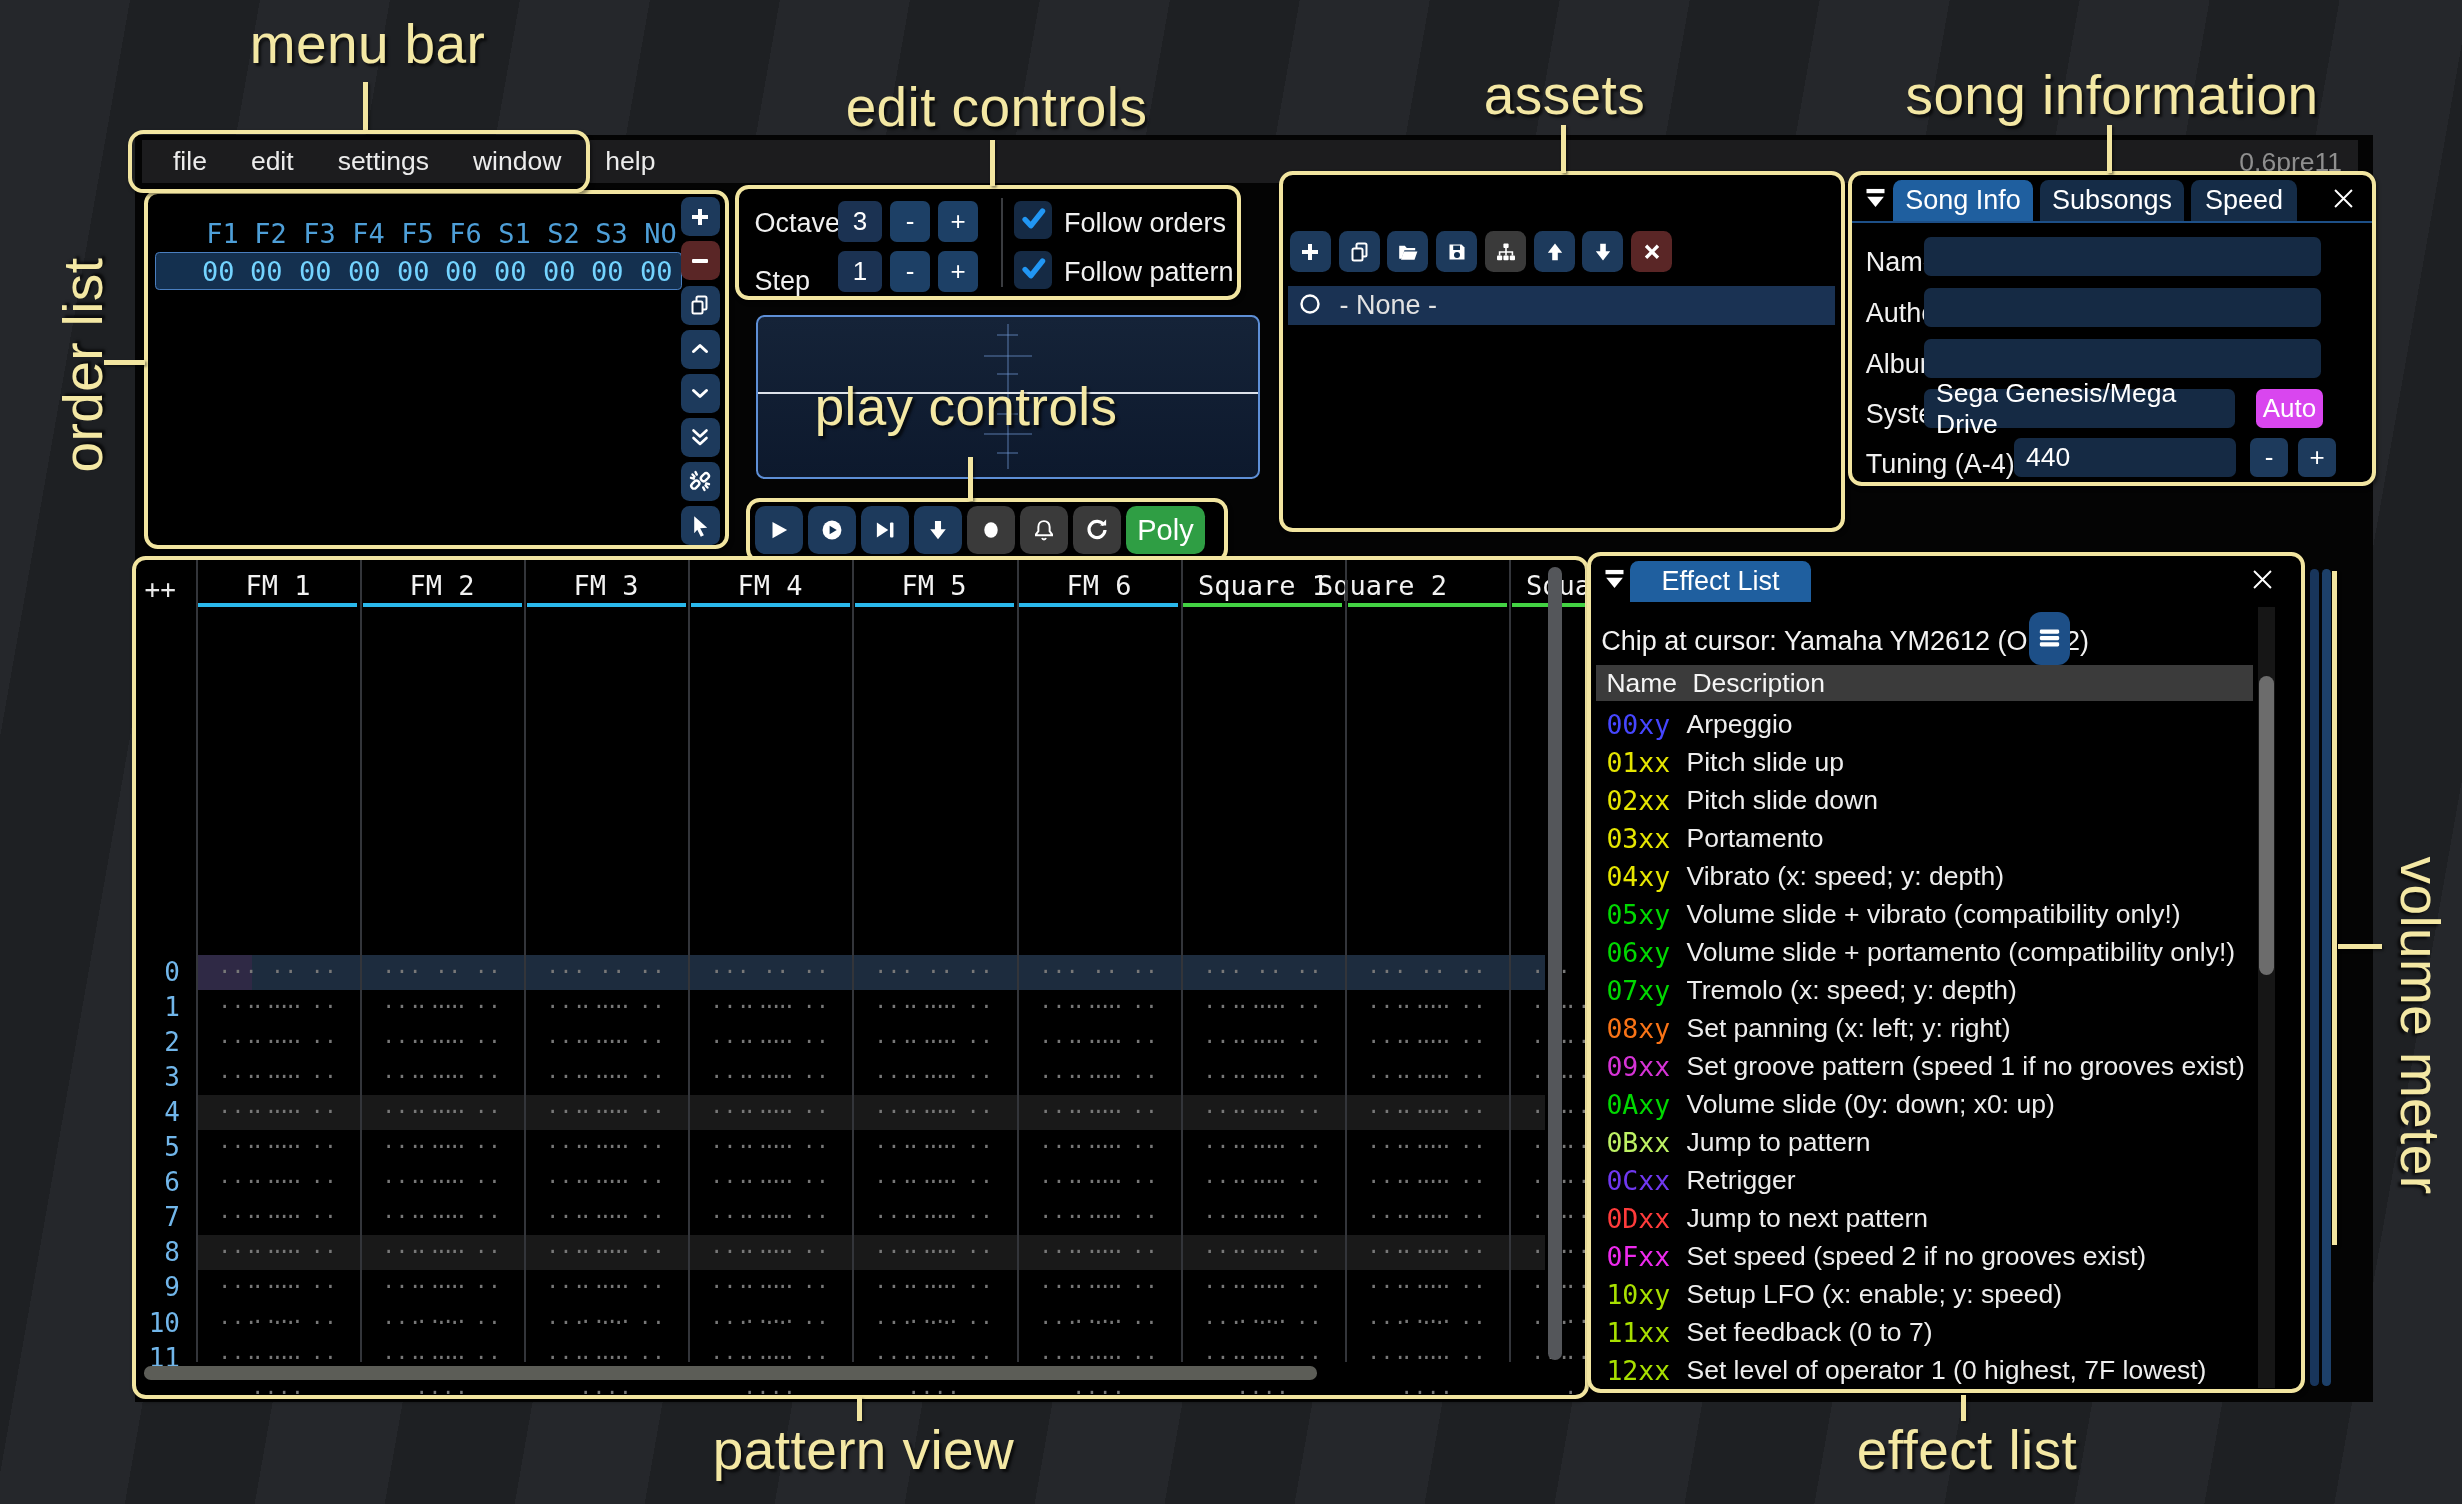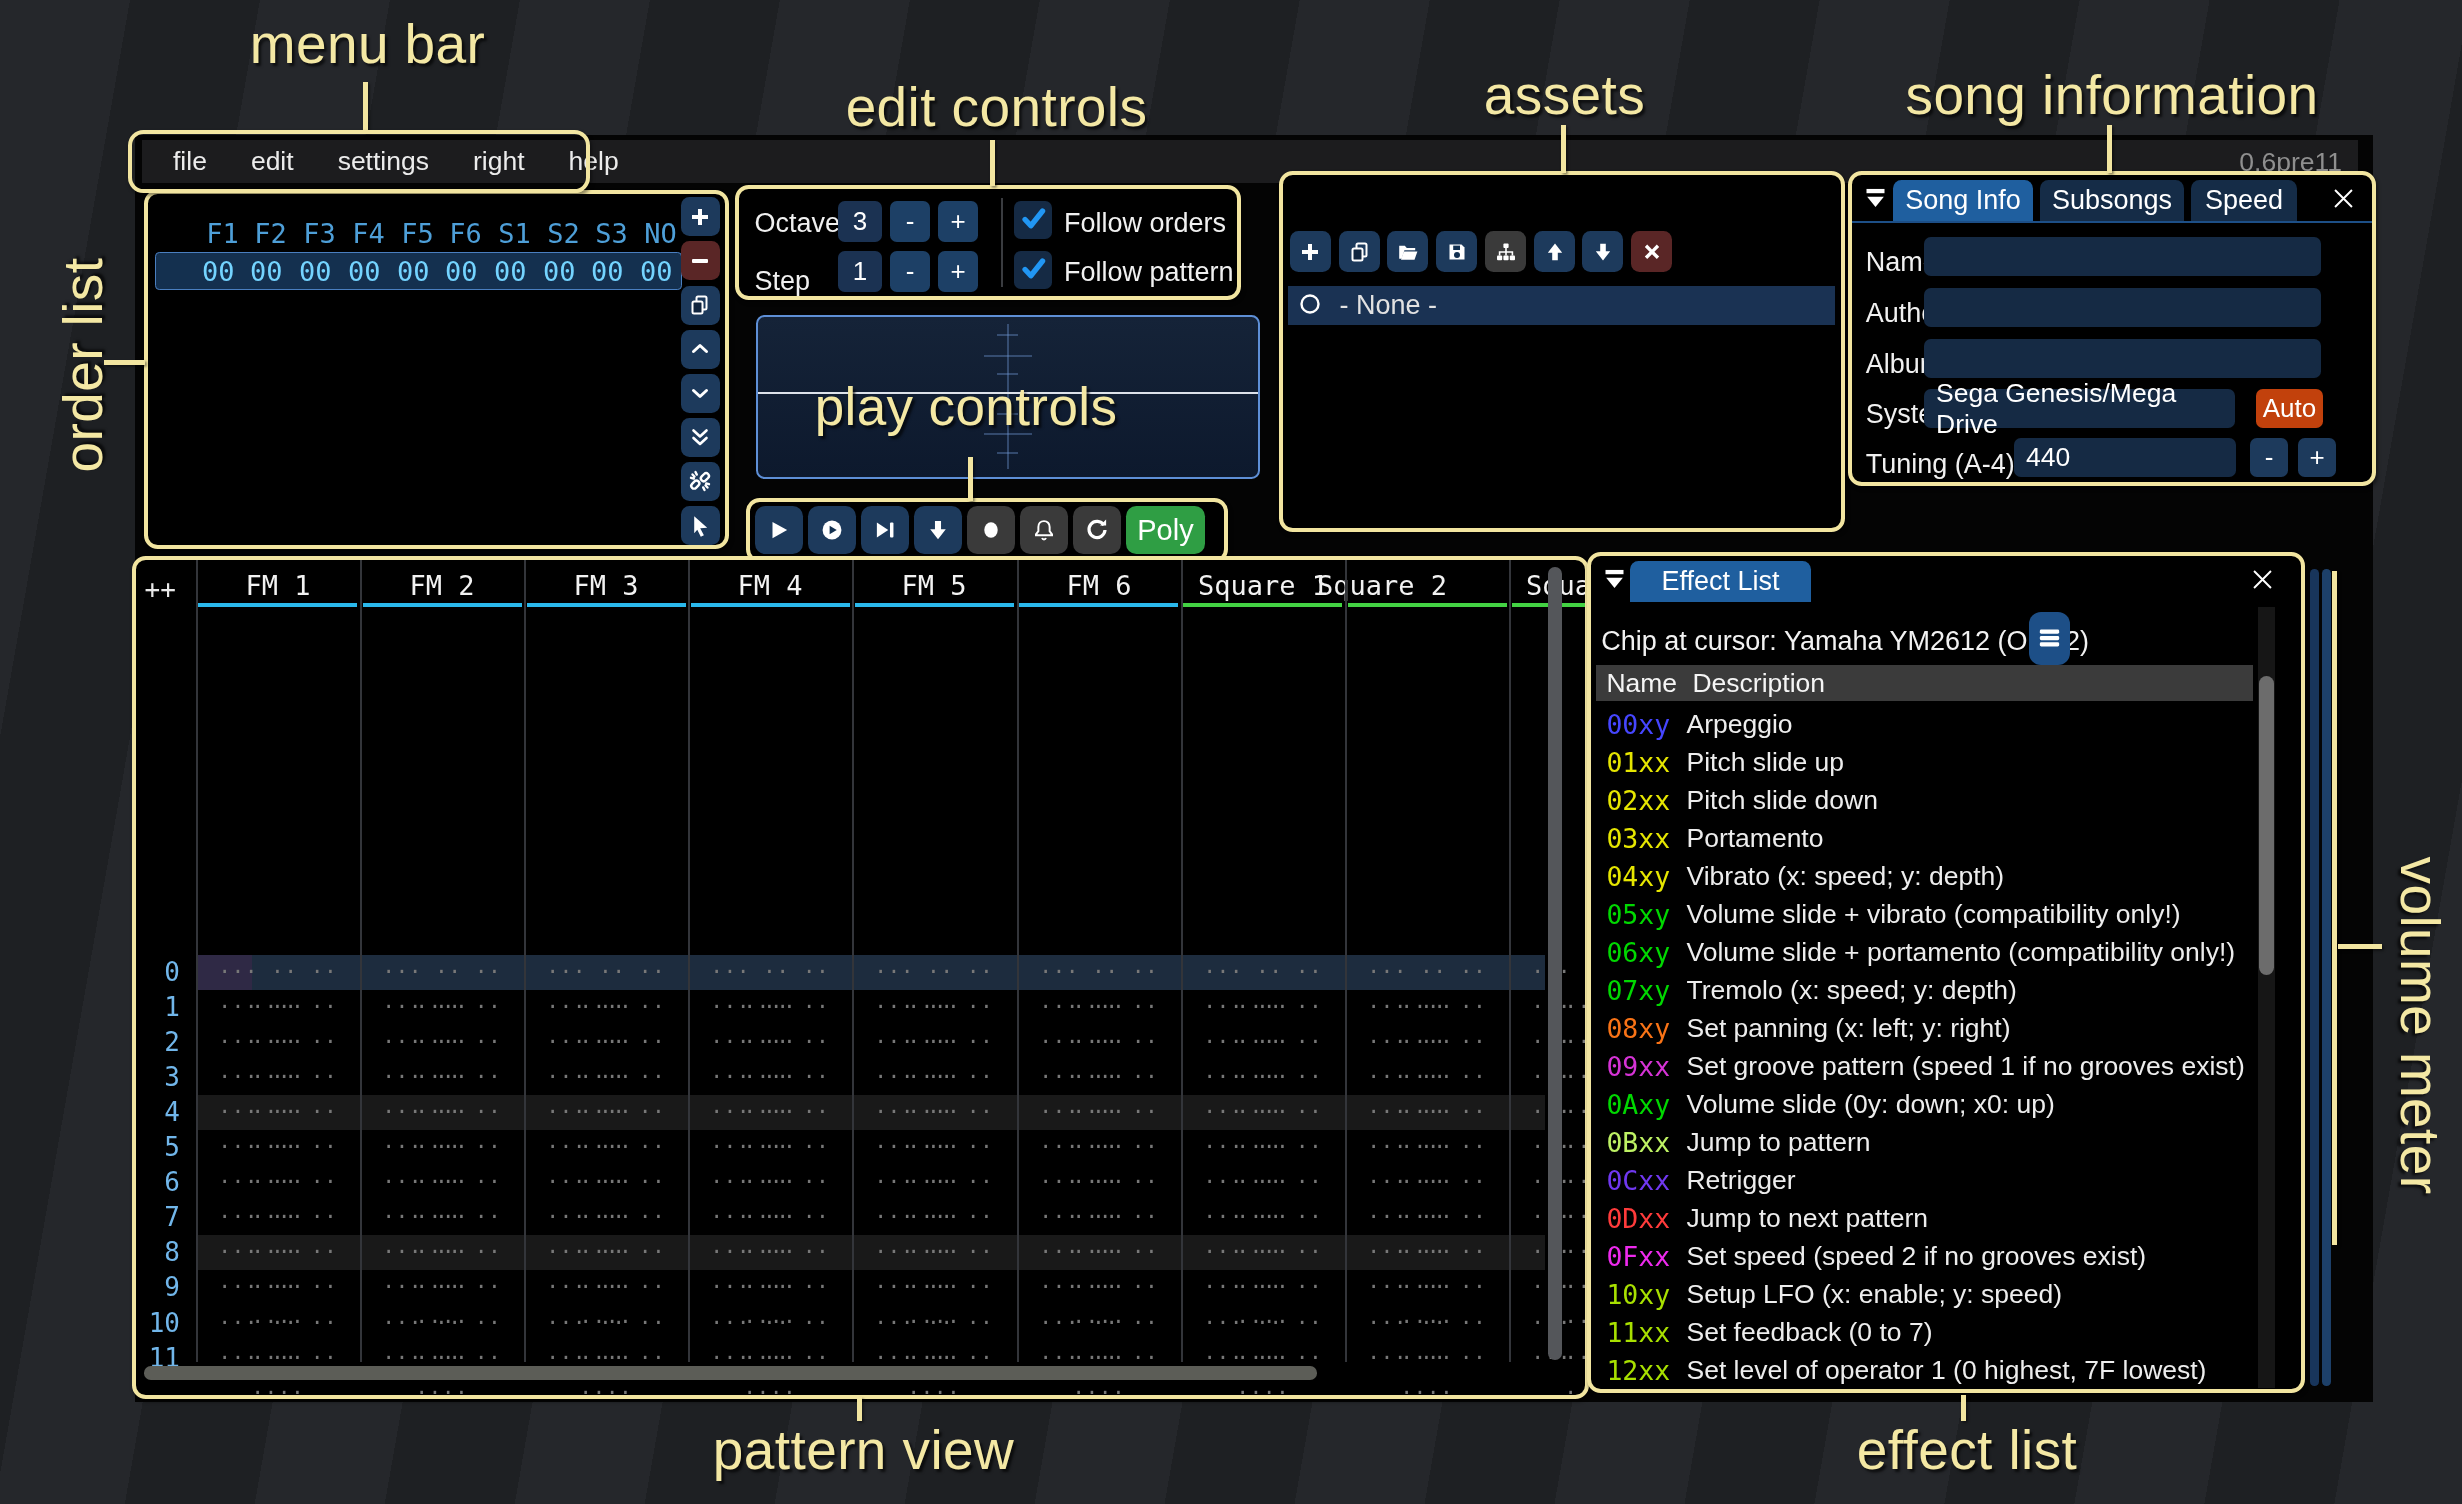--- a/index.html
+++ b/index.html
@@ -126,21 +126,21 @@
 </style>
 </head>
 <body>
 
 <div class="abs" id="app-bg"></div>
 
 <div class="abs" id="menubar">
     <span class="menu-item">file</span>
     <span class="menu-item">edit</span>
     <span class="menu-item">settings</span>
-    <span class="menu-item">right</span>
+    <span class="menu-item">window</span>
     <span class="menu-item">help</span>
   </div>
 <div class="abs" id="version">0.6pre11</div>
 
 <div class="abs win" id="order-win">
   <div id="ord-headers">
       <span class="ord-h" style="left:50px">F1</span>
       <span class="ord-h" style="left:98px">F2</span>
       <span class="ord-h" style="left:147px">F3</span>
       <span class="ord-h" style="left:196px">F4</span>
@@ -374,21 +374,21 @@
         </svg></span>
   </div>
   <div class="si-label" style="top:72px">Name</div>
   <div class="si-input" style="left:72px;top:62px;width:397px"></div>
   <div class="si-label" style="top:123px">Author</div>
   <div class="si-input" style="left:72px;top:113px;width:397px"></div>
   <div class="si-label" style="top:174px">Album</div>
   <div class="si-input" style="left:72px;top:164px;width:397px"></div>
   <div class="si-label" style="top:224px">System</div>
   <div class="si-input" style="left:72px;top:214px;width:311px">Sega Genesis/Mega Drive</div>
-  <div class="si-btn" style="left:404px;top:214px;width:67px;background:#c2410c">Auto</div>
+  <div class="si-btn" style="left:404px;top:214px;width:67px;background:#d946ef">Auto</div>
   <div class="si-label" style="top:274px">Tuning (A-4)</div>
   <div class="si-input" style="left:162px;top:263px;width:222px">440</div>
   <div class="si-btn" style="left:398px;top:263px;width:38px;background:#1d3a5c">-</div>
   <div class="si-btn" style="left:446px;top:263px;width:38px;background:#1d3a5c">+</div>
 </div>
 
 <div class="abs win" id="pattern-win">
   <div id="pat-corner">++</div>
   <div id="pat-headers">
       <div class="ch-name" style="left:60px">FM 1</div>

